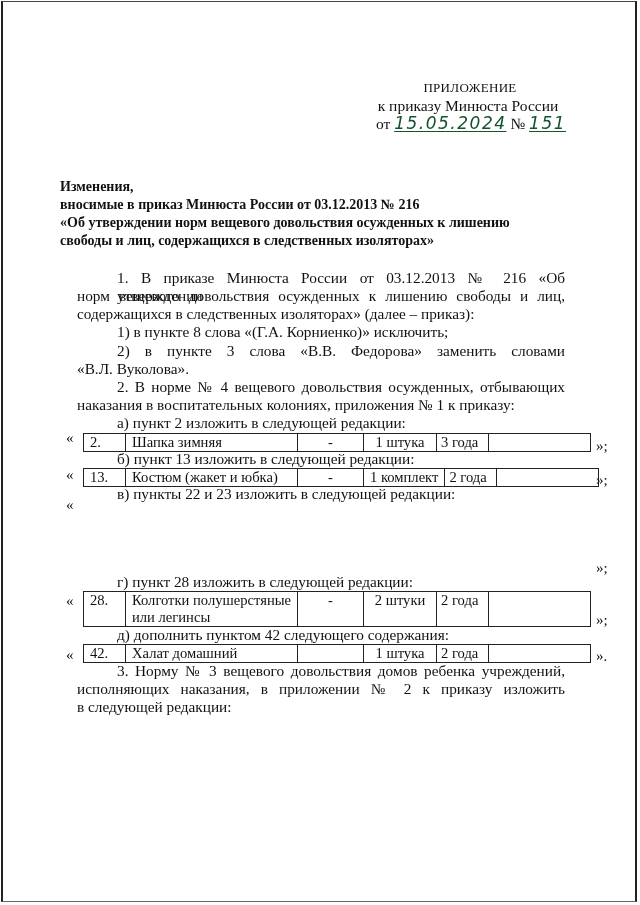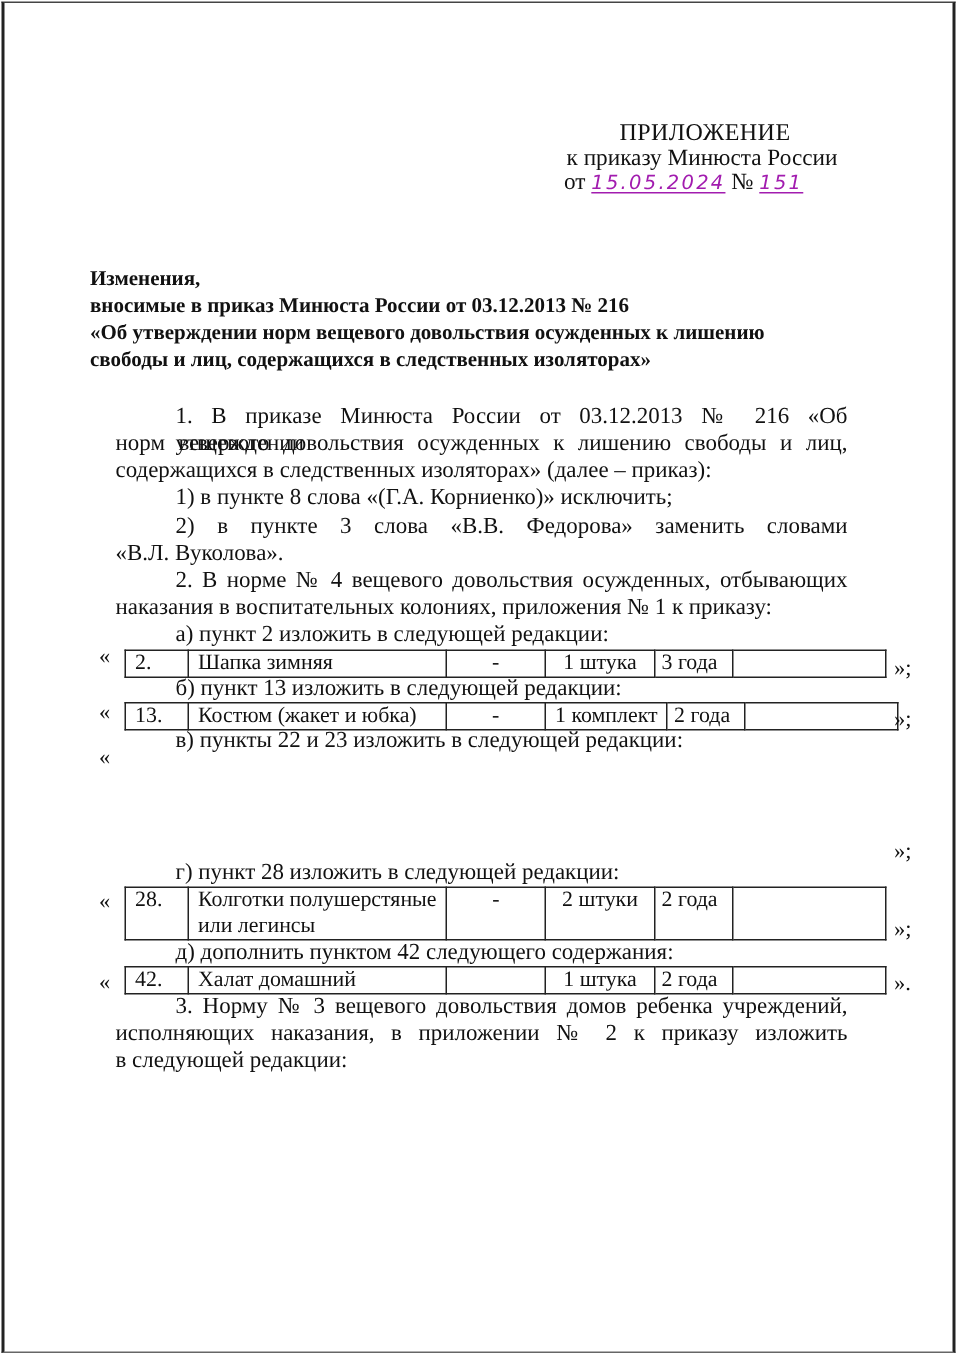--- a/index.html
+++ b/index.html
@@ -10,26 +10,26 @@
     color: #111111;
   }
   .frame {
     position: absolute; left: 1px; top: 1px; width: 636px; height: 901px;
     border-top: 1px solid #444; border-right: 2px solid #222;
     border-left: 2px solid #222; border-bottom: 1px solid #666;
     box-sizing: border-box; pointer-events: none;
   }
   .abs { position: absolute; white-space: nowrap; }
   .hdr { font-size: 15.5px; text-align: center; }
-  .hdr-title { left: 410px; top: 80px; width: 120px; font-size: 16px; letter-spacing: 0.3px; }
+  .hdr-title { left: 410px; top: 80px; width: 120px; font-size: 13px; letter-spacing: 0.3px; }
   .hdr-line2 { left: 376px; top: 97px; width: 184px; }
   .hdr-line3 { left: 376px; top: 113px; width: 190px; text-align: left; }
   .hand {
-    font-family: "DejaVu Sans", sans-serif; font-style: italic; font-size: 13px;
-    text-decoration: underline; text-underline-offset: 2px; color: #a21caf;
+    font-family: "DejaVu Sans", sans-serif; font-style: italic; font-size: 17px;
+    text-decoration: underline; text-underline-offset: 2px; color: #14532d;
     letter-spacing: 1.5px;
   }
   .title { left: 60px; width: 530px; text-align: left; font-weight: bold; font-size: 14px; }
   .p { left: 77px; width: 488px; font-size: 15.3px; line-height: 18px; white-space: normal; }
   .justify { text-align: justify; text-align-last: justify; }
   .q { font-size: 15px; }
   table.t {
     position: absolute; left: 83px; border-collapse: collapse; font-size: 14.6px;
     table-layout: fixed;
   }

